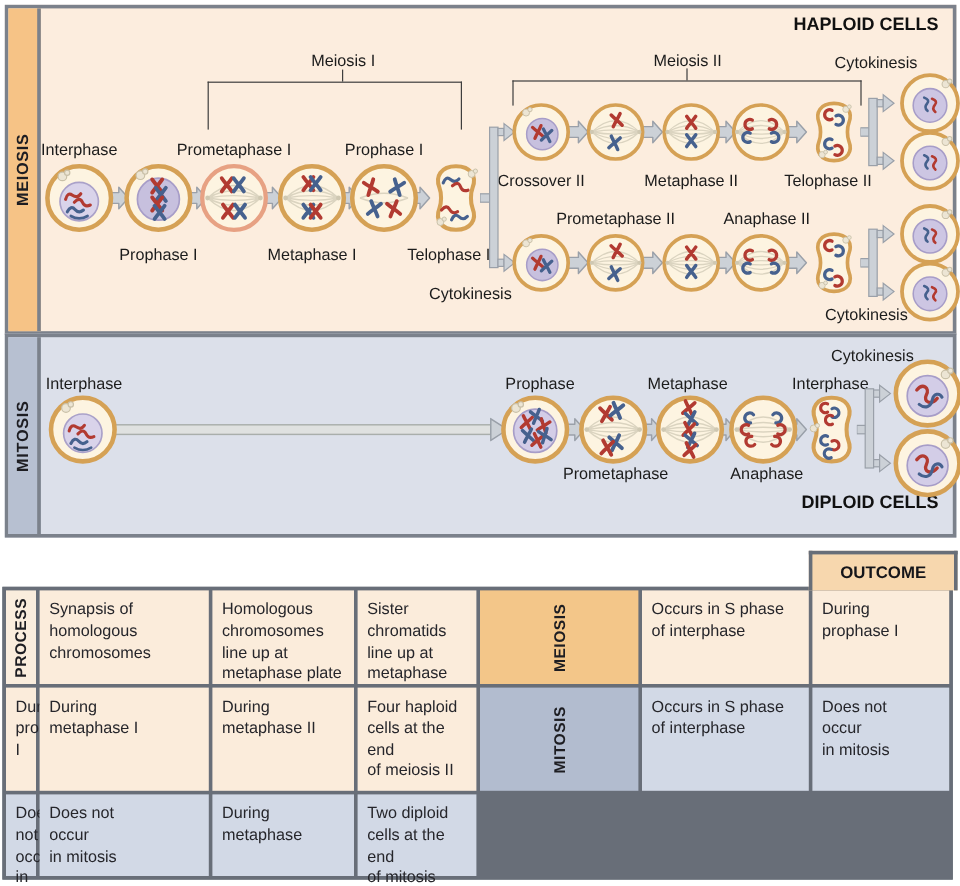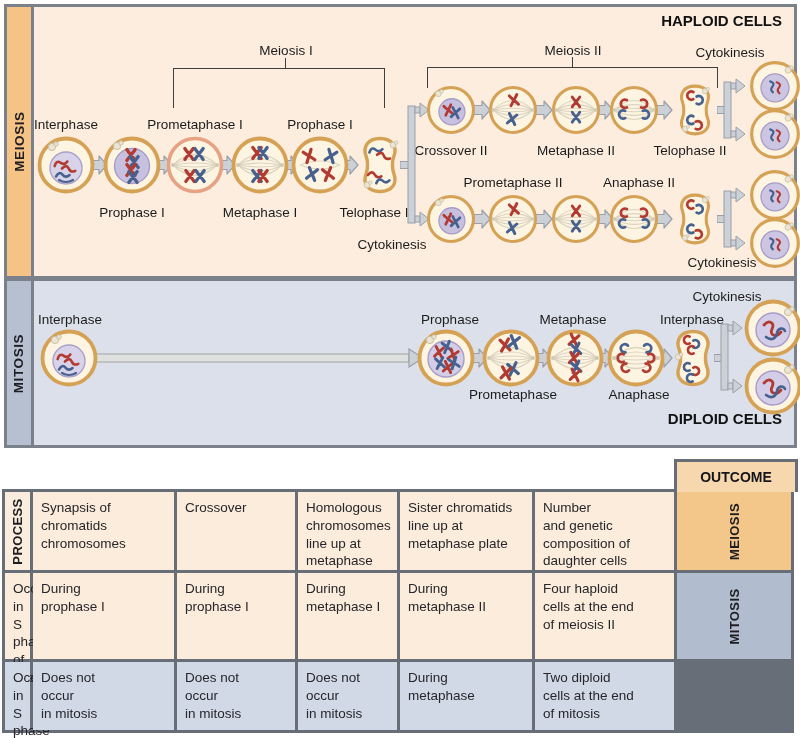--- a/index.html
+++ b/index.html
@@ -451,34 +451,29 @@
 </div>
 
 <div class="table-section">
   <div class="outcome-box">OUTCOME</div>
   <div class="ctable">
 
     <div class="vhead vh-process">
         <span>PROCESS</span>
       </div>
     <div class="tcell">Synapsis of
-chromatids
+homologous
 chromosomes</div>
-    <div class="tcell">Crossover</div>
     <div class="tcell">Homologous
 chromosomes
 line up at
 metaphase plate</div>
     <div class="tcell">Sister chromatids
 line up at
 metaphase plate</div>
-    <div class="tcell">Number
-and genetic
-composition of
-daughter cells</div>
 
     <div class="vhead vh-meiosis">
         <span>MEIOSIS</span>
       </div>
     <div class="tcell">Occurs in S phase
 of interphase</div>
     <div class="tcell">During
 prophase I</div>
     <div class="tcell">During
 prophase I</div>

